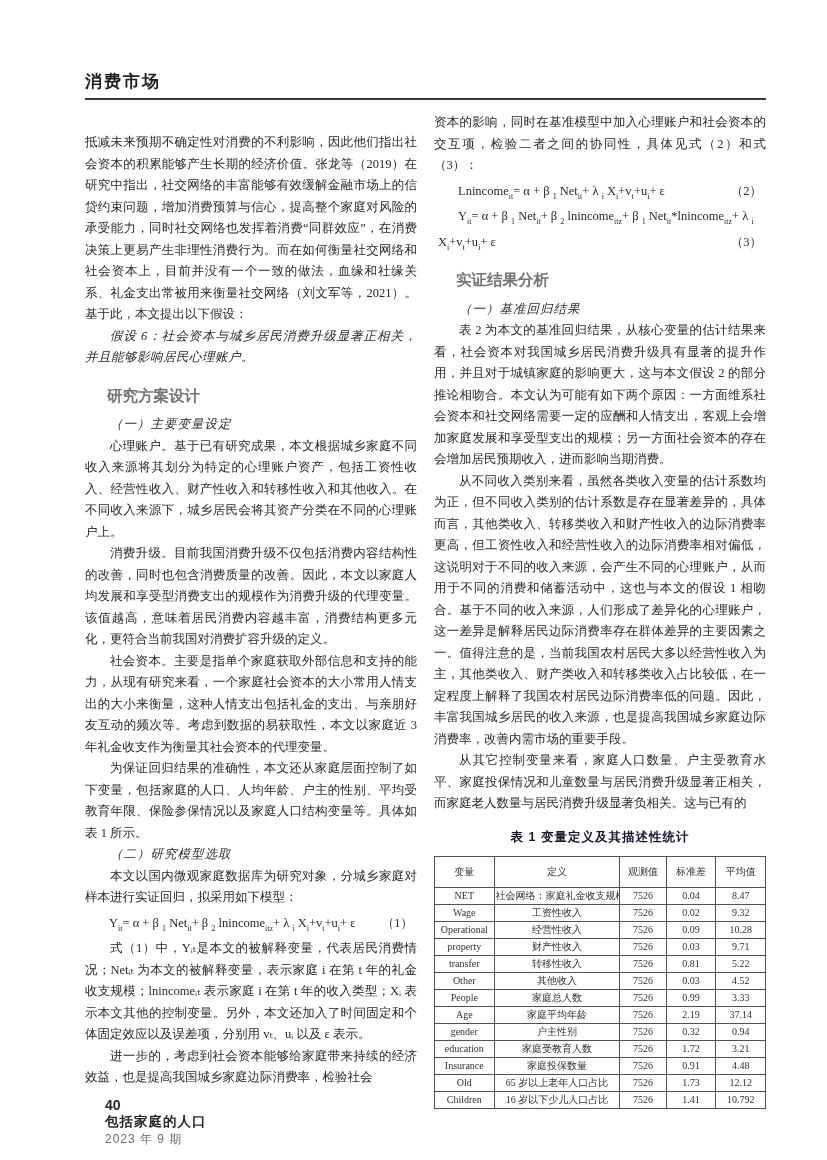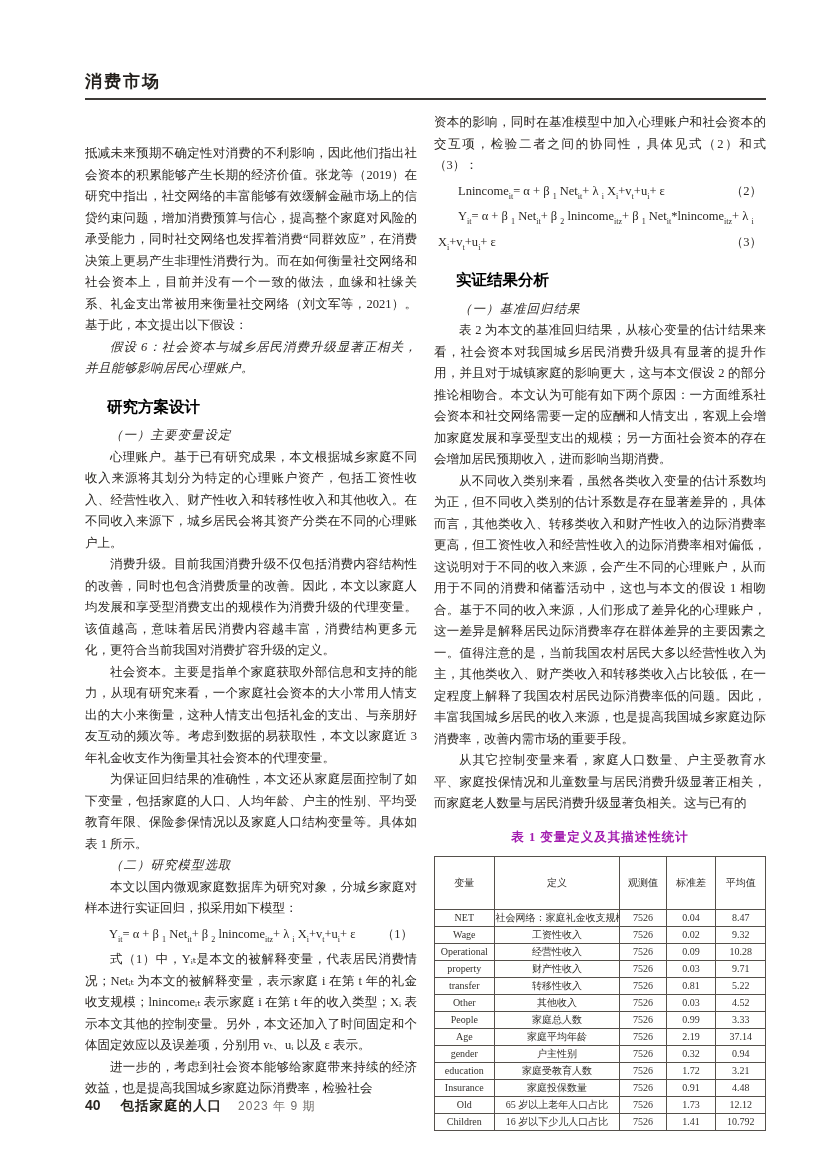--- a/index.html
+++ b/index.html
@@ -25,53 +25,54 @@
     display:flex;gap:17px;align-items:center;
   }
   .col{width:332px;font-size:12.5px;line-height:21.5px;text-align:justify;}
 
   .para{margin:0;text-indent:2em;}
   .para.noindent{text-indent:0;}
   .kaiti{font-style:italic;letter-spacing:0.5px;}
 
   .h1{
     font-family:"Liberation Sans","DejaVu Sans",sans-serif;
-    font-weight:bold;font-size:15.5px;color:#000000;
+    font-weight:bold;font-size:15.5px;color:#737373;
     margin:16px 0 8px 0;padding-left:22px;text-align:left;text-indent:0;
   }
   .sub{margin:0;text-indent:2em;font-style:italic;letter-spacing:1px;}
 
   .formula{display:flex;justify-content:space-between;margin:4px;text-indent:0;}
   .formula .expr{padding-left:1.6em;white-space:nowrap;}
   .formula .expr.cont{padding-left:0;}
   .formula sub{font-size:8px;line-height:0;}
   .formula .fnum{white-space:nowrap;}
 
   
   .tbl-title{
-    font-family:Liberation Serif, serif;
+    font-family:Liberation Sans, sans-serif;
     font-weight:bold;font-size:12.5px;text-align:center;
-    margin:12px 0 8px 0;text-indent:0;letter-spacing:1px;color:#a21caf;
+    margin:12px 0 8px 0;text-indent:0;letter-spacing:1px;color:#0f172a;
   }
   table.stats{
     border-collapse:collapse;width:100%;table-layout:fixed;
     font-size:10px;line-height:12px;text-align:center;color:#33302c;
   }
   table.stats th,table.stats td{
     border:1px solid #55504b;padding:2px 1px;font-weight:normal;
     overflow:hidden;white-space:nowrap;
   }
-  table.stats th{padding:20px 1px;}
+  table.stats th{padding:9px 1px;}
   col.c1{width:18%}col.c2{width:38%}col.c3{width:14%}col.c4{width:15%}col.c5{width:15%}
 
   
   .page-footer{
     position:absolute;left:85px;top:1097px;width:681px;
     display:flex;align-items:baseline;
     font-family:"Liberation Sans","DejaVu Sans",sans-serif;
+    flex-direction:column;
   }
   .footer-pageno{font-weight:bold;font-size:14px;color:#2a2temp620;}
   .footer-pageno{font-weight:bold;font-size:14px;color:#2a2620;}
   .footer-journal{font-weight:bold;font-size:13.5px;color:#2a2620;margin-left:20px;letter-spacing:1px;}
   .footer-issue{font-size:12px;color:#6e6a66;margin-left:16px;letter-spacing:1px;}
 </style>
 </head>
 <body>
 
 <div class="page">

